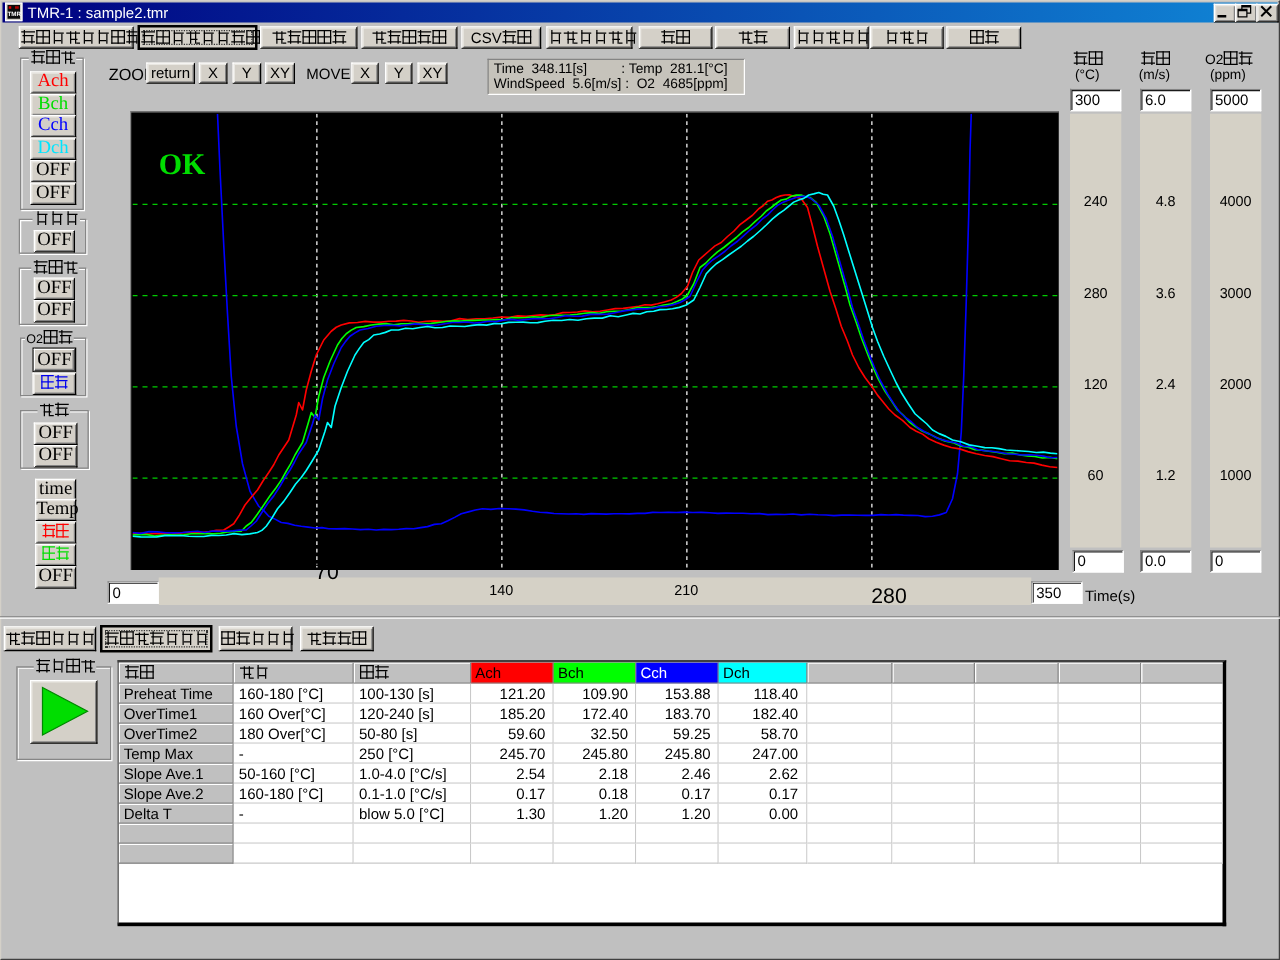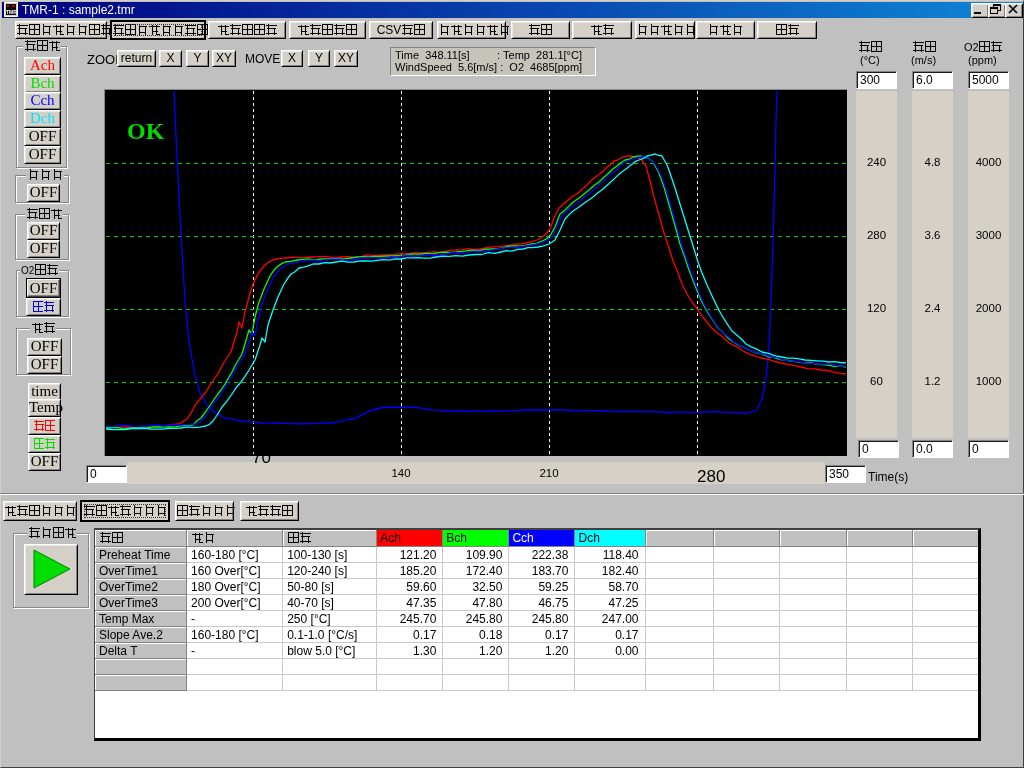--- a/index.html
+++ b/index.html
@@ -236,21 +236,21 @@
           <td class="h"></td>
           <td class="h"></td>
           <td class="h"></td>
 </tr>
 <tr class="r">
           <td class="h">Preheat Time</td>
           <td class="d">160-180 [°C]</td>
           <td class="d">100-130 [s]</td>
           <td class="n">121.20</td>
           <td class="n">109.90</td>
-          <td class="n">222.38</td>
+          <td class="n">153.88</td>
           <td class="n">118.40</td>
           <td class="d"></td>
           <td class="d"></td>
           <td class="d"></td>
           <td class="d"></td>
           <td class="d"></td>
         </tr>
 <tr class="r">
           <td class="h">OverTime1</td>
           <td class="d">160 Over[°C]</td>
@@ -273,48 +273,48 @@
           <td class="n">32.50</td>
           <td class="n">59.25</td>
           <td class="n">58.70</td>
           <td class="d"></td>
           <td class="d"></td>
           <td class="d"></td>
           <td class="d"></td>
           <td class="d"></td>
         </tr>
 <tr class="r">
-          <td class="h">OverTime3</td>
-          <td class="d">200 Over[°C]</td>
-          <td class="d">40-70 [s]</td>
-          <td class="n">47.35</td>
-          <td class="n">47.80</td>
-          <td class="n">46.75</td>
-          <td class="n">47.25</td>
-          <td class="d"></td>
-          <td class="d"></td>
-          <td class="d"></td>
-          <td class="d"></td>
-          <td class="d"></td>
-        </tr>
-<tr class="r">
           <td class="h">Temp Max</td>
           <td class="d">-</td>
           <td class="d">250 [°C]</td>
           <td class="n">245.70</td>
           <td class="n">245.80</td>
           <td class="n">245.80</td>
           <td class="n">247.00</td>
           <td class="d"></td>
           <td class="d"></td>
           <td class="d"></td>
           <td class="d"></td>
           <td class="d"></td>
         </tr>
 <tr class="r">
+          <td class="h">Slope Ave.1</td>
+          <td class="d">50-160 [°C]</td>
+          <td class="d">1.0-4.0 [°C/s]</td>
+          <td class="n">2.54</td>
+          <td class="n">2.18</td>
+          <td class="n">2.46</td>
+          <td class="n">2.62</td>
+          <td class="d"></td>
+          <td class="d"></td>
+          <td class="d"></td>
+          <td class="d"></td>
+          <td class="d"></td>
+        </tr>
+<tr class="r">
           <td class="h">Slope Ave.2</td>
           <td class="d">160-180 [°C]</td>
           <td class="d">0.1-1.0 [°C/s]</td>
           <td class="n">0.17</td>
           <td class="n">0.18</td>
           <td class="n">0.17</td>
           <td class="n">0.17</td>
           <td class="d"></td>
           <td class="d"></td>
           <td class="d"></td>

